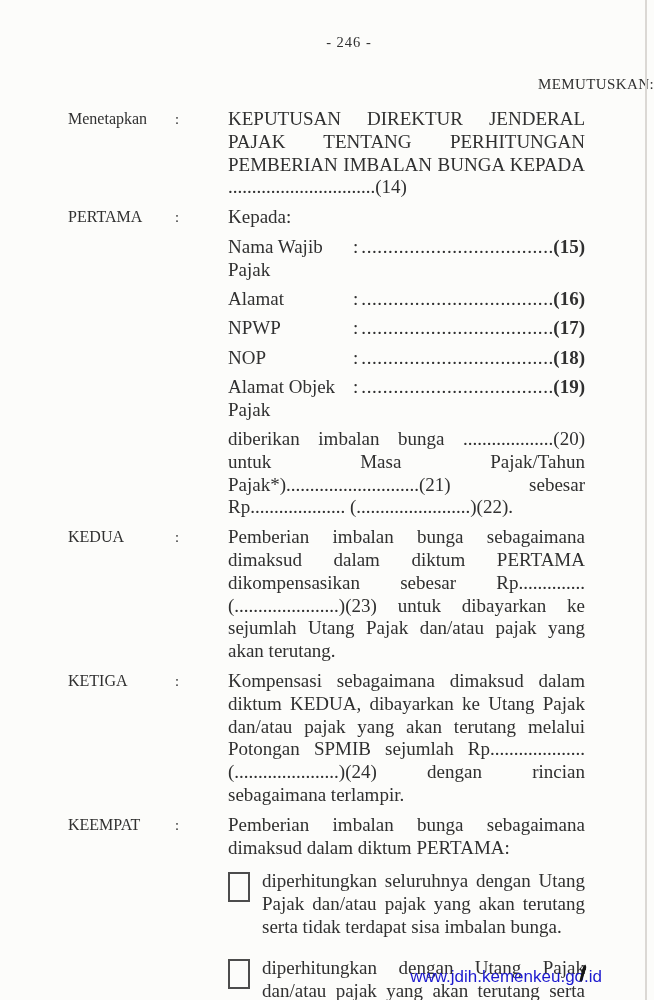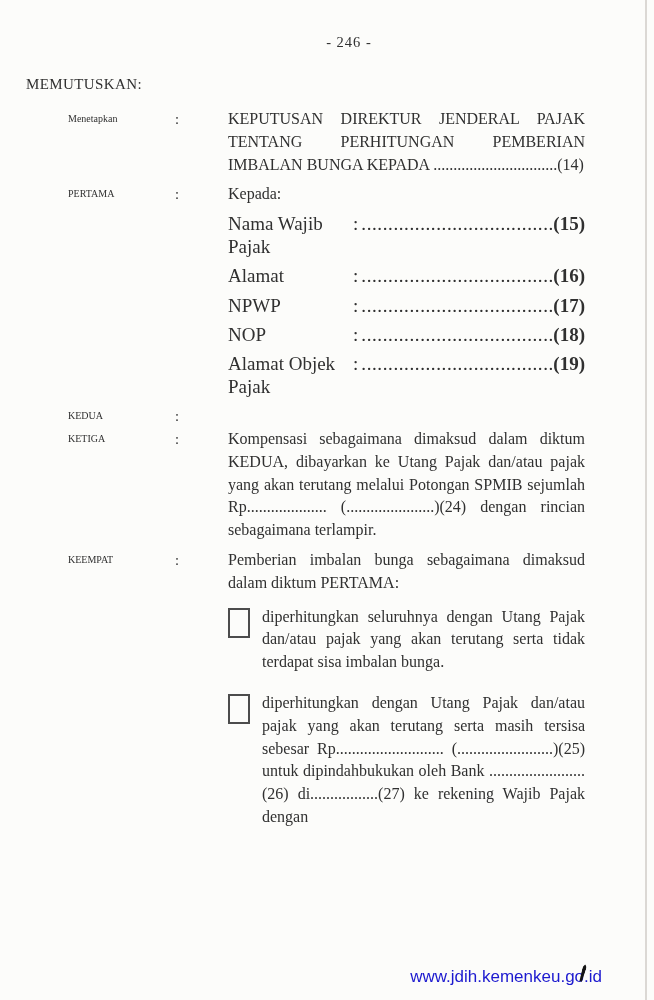--- a/index.html
+++ b/index.html
@@ -14,35 +14,35 @@
   }
   .page-number{
     padding-top:34px;
     text-align:center;
     font-size:14.5px;
     letter-spacing:1px;
     padding-left:44px;
   }
   .heading{
     margin-top:25px;
-    text-align:left;
-    padding-left:26px;
+    text-align:right;
+    padding-left:34px;
     font-size:15px;
     letter-spacing:.4px;
   }
   .sections{margin-top:15px;}
   .section{display:flex;align-items:flex-start;}
   .col-label{
     flex:none;width:107px;margin-left:68px;
-    font-size:10px;line-height:22.8px;
+    font-size:16px;line-height:22.8px;
   }
   .col-colon{flex:none;width:53px;font-size:14.5px;line-height:22.8px;}
   .col-content{flex:none;width:357px;}
   .para{
-    font-size:16px;line-height:22.8px;
+    font-size:19px;line-height:22.8px;
     margin:0 0 7px 0;
     color:#303030;
   }
   .para.j{text-align:justify;}
   .field-row{
     display:flex;align-items:baseline;
     font-size:19px;line-height:22.8px;
     margin-bottom:6.5px;
   }
   .field-label{flex:none;width:125px;}
@@ -123,25 +123,29 @@
             <span class="field-colon">:</span>
             <span class="field-leader">..........................................................................................</span>
             <span class="field-num">(18)</span>
           </div>
           <div class="field-row">
             <span class="field-label">Alamat Objek Pajak</span>
             <span class="field-colon">:</span>
             <span class="field-leader">..........................................................................................</span>
             <span class="field-num">(19)</span>
           </div>
+          <div class="para j">diberikan imbalan bunga ...................(20) untuk Masa Pajak/Tahun Pajak*)............................(21) sebesar Rp.................... (........................)(22).</div>
         </div>
       </div>
       <div class="section">
         <div class="col-label">KEDUA</div>
         <div class="col-colon">:</div>
+        <div class="col-content">
+          <div class="para j">Pemberian imbalan bunga sebagaimana dimaksud dalam diktum PERTAMA dikompensasikan sebesar Rp.............. (......................)(23) untuk dibayarkan ke sejumlah Utang Pajak dan/atau pajak yang akan terutang.</div>
+        </div>
       </div>
       <div class="section">
         <div class="col-label">KETIGA</div>
         <div class="col-colon">:</div>
         <div class="col-content">
           <div class="para j">Kompensasi sebagaimana dimaksud dalam diktum KEDUA, dibayarkan ke Utang Pajak dan/atau pajak yang akan terutang melalui Potongan SPMIB sejumlah Rp.................... (......................)(24) dengan rincian sebagaimana terlampir.</div>
         </div>
       </div>
       <div class="section">
         <div class="col-label">KEEMPAT</div>

